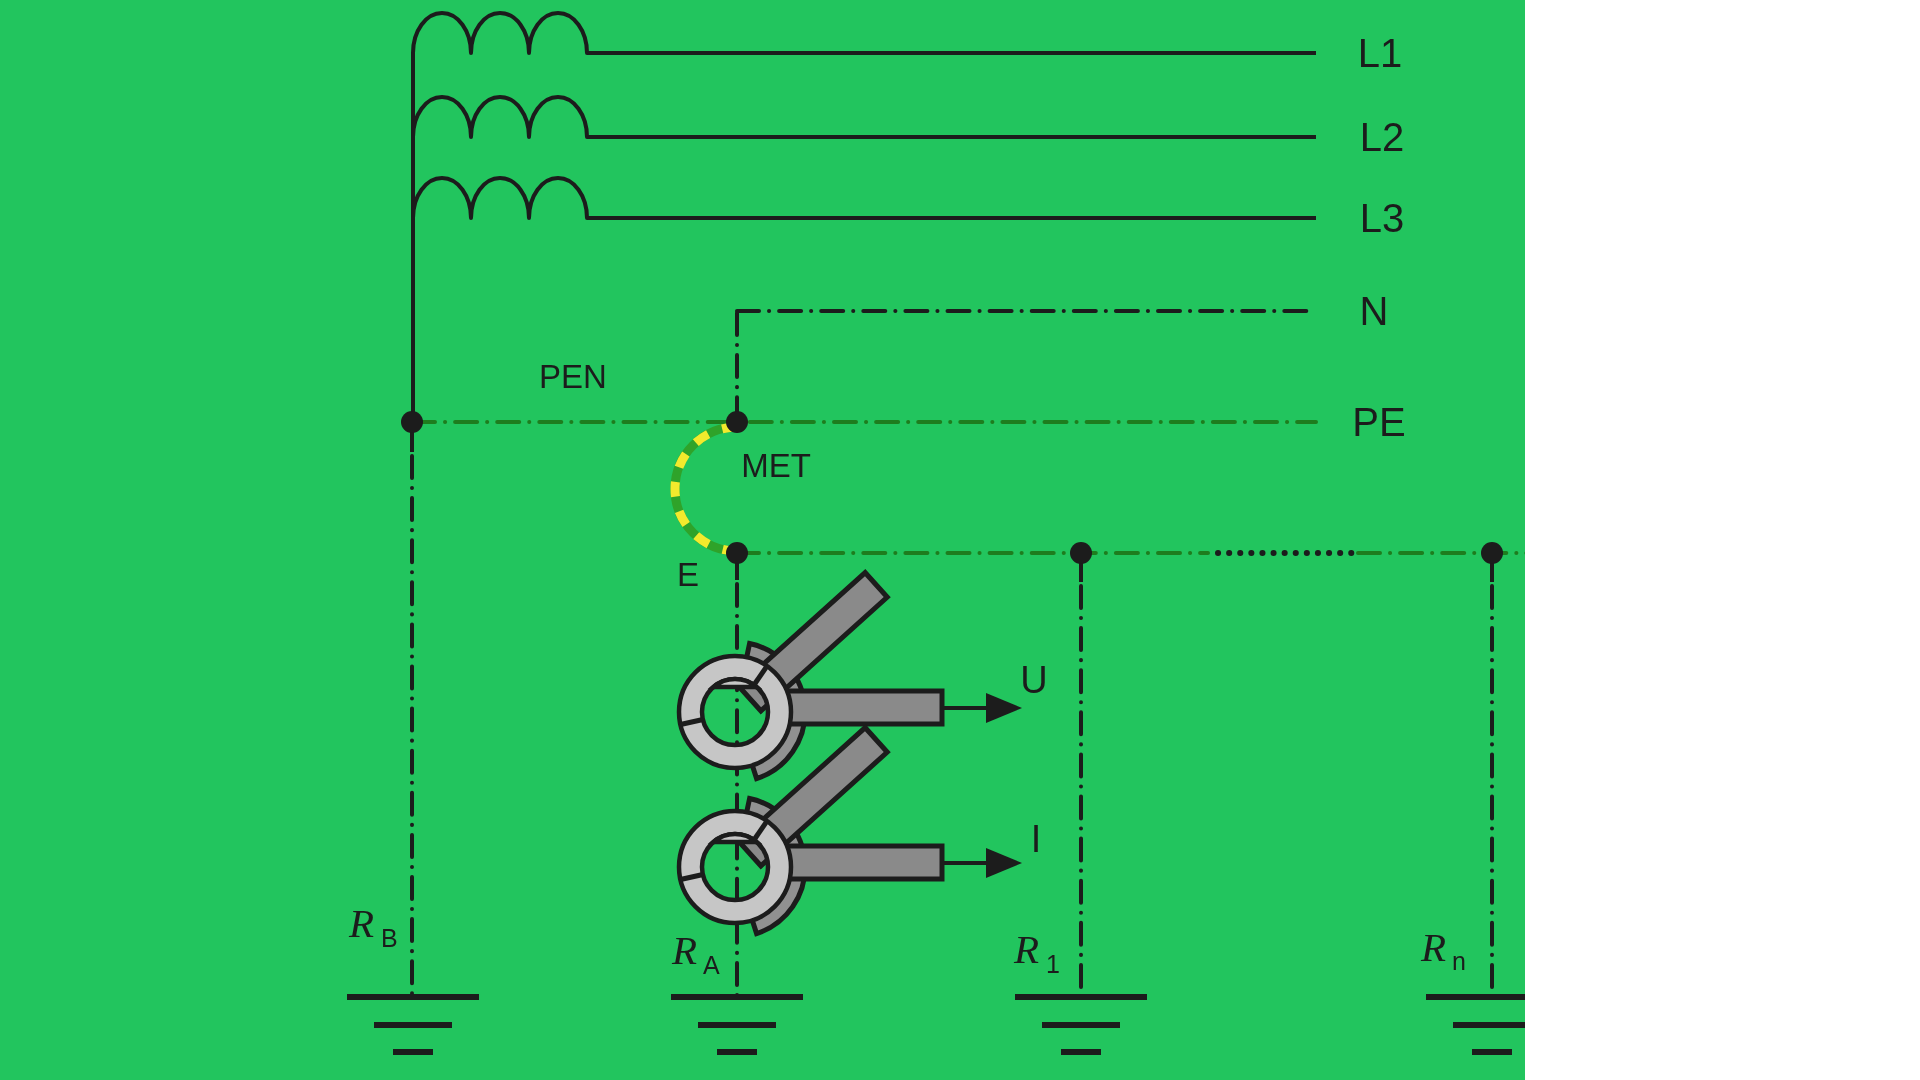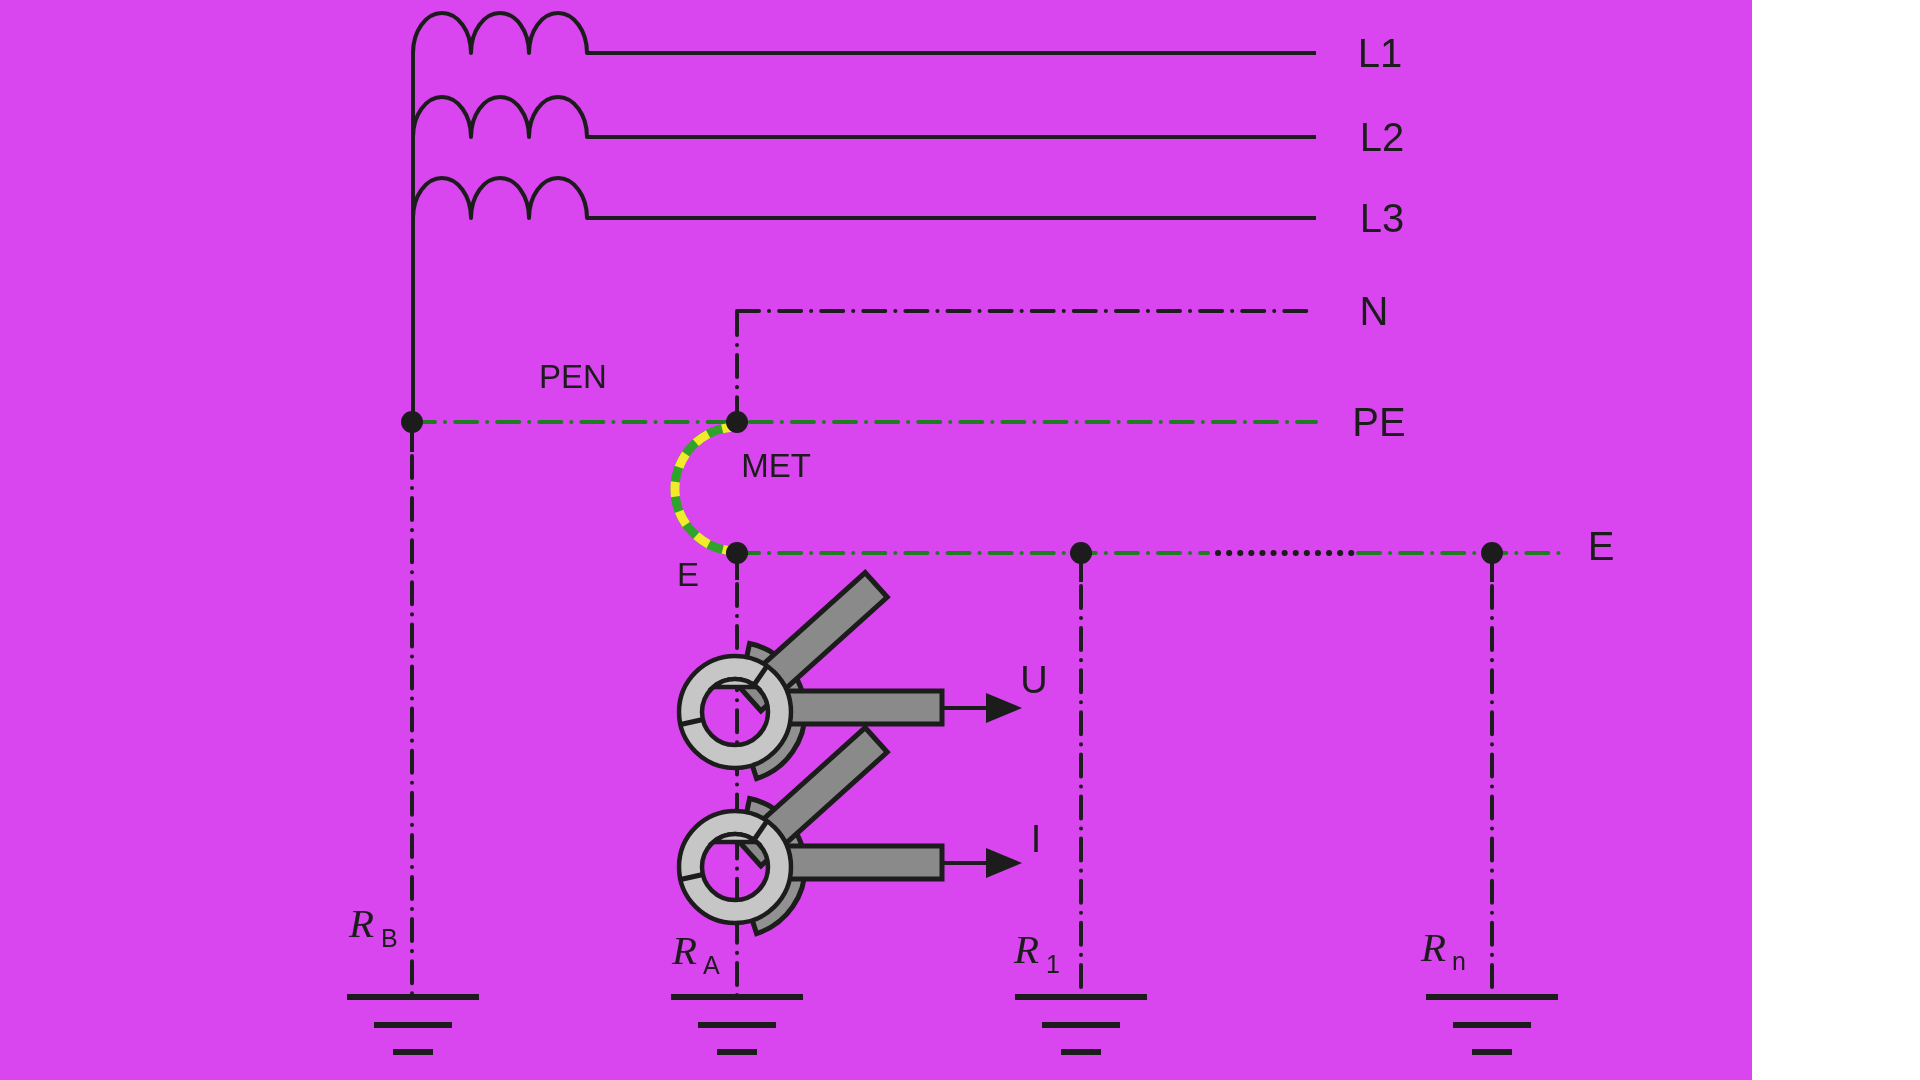--- a/index.html
+++ b/index.html
@@ -1,16 +1,16 @@
 <!DOCTYPE html>
 <html style="--line_black: #1c1c1c; --pe_green: #1e7d1e; --earth_green: #2fa32a; --earth_yellow: #f2ea2d; --clamp_body_light: #c6c6c6; --clamp_handle_gray: #8a8a8a; --clamp_jaw_gray: #919191;"><head>
 <meta charset="utf-8">
 <style>
   html,body{margin:0;padding:0;background:#ffffff;}
-  .stage{position:relative;width:1752px;height:1080px;background:#d946ef;overflow:hidden;
+  .stage{position:relative;width:1525px;height:1080px;background:#22c55e;overflow:hidden;
          font-family:"Liberation Sans",sans-serif;}
   svg{position:absolute;left:0;top:0;}
 
   .solid{stroke:var(--line_black);stroke-width:4;fill:none;stroke-linejoin:round;}
   .dashdot{stroke-dasharray:22 10 0.1 10;stroke-linecap:round;}
   .green{stroke:var(--pe_green);}
   .dotted{stroke:var(--line_black);stroke-width:6;fill:none;stroke-dasharray:0.1 11;stroke-linecap:round;}
   .bond-green{stroke:var(--earth_green);stroke-width:9;fill:none;}
   .bond-yellow{stroke:var(--earth_yellow);stroke-width:9;fill:none;stroke-dasharray:15 15;}
   .dot{fill:var(--line_black);}

